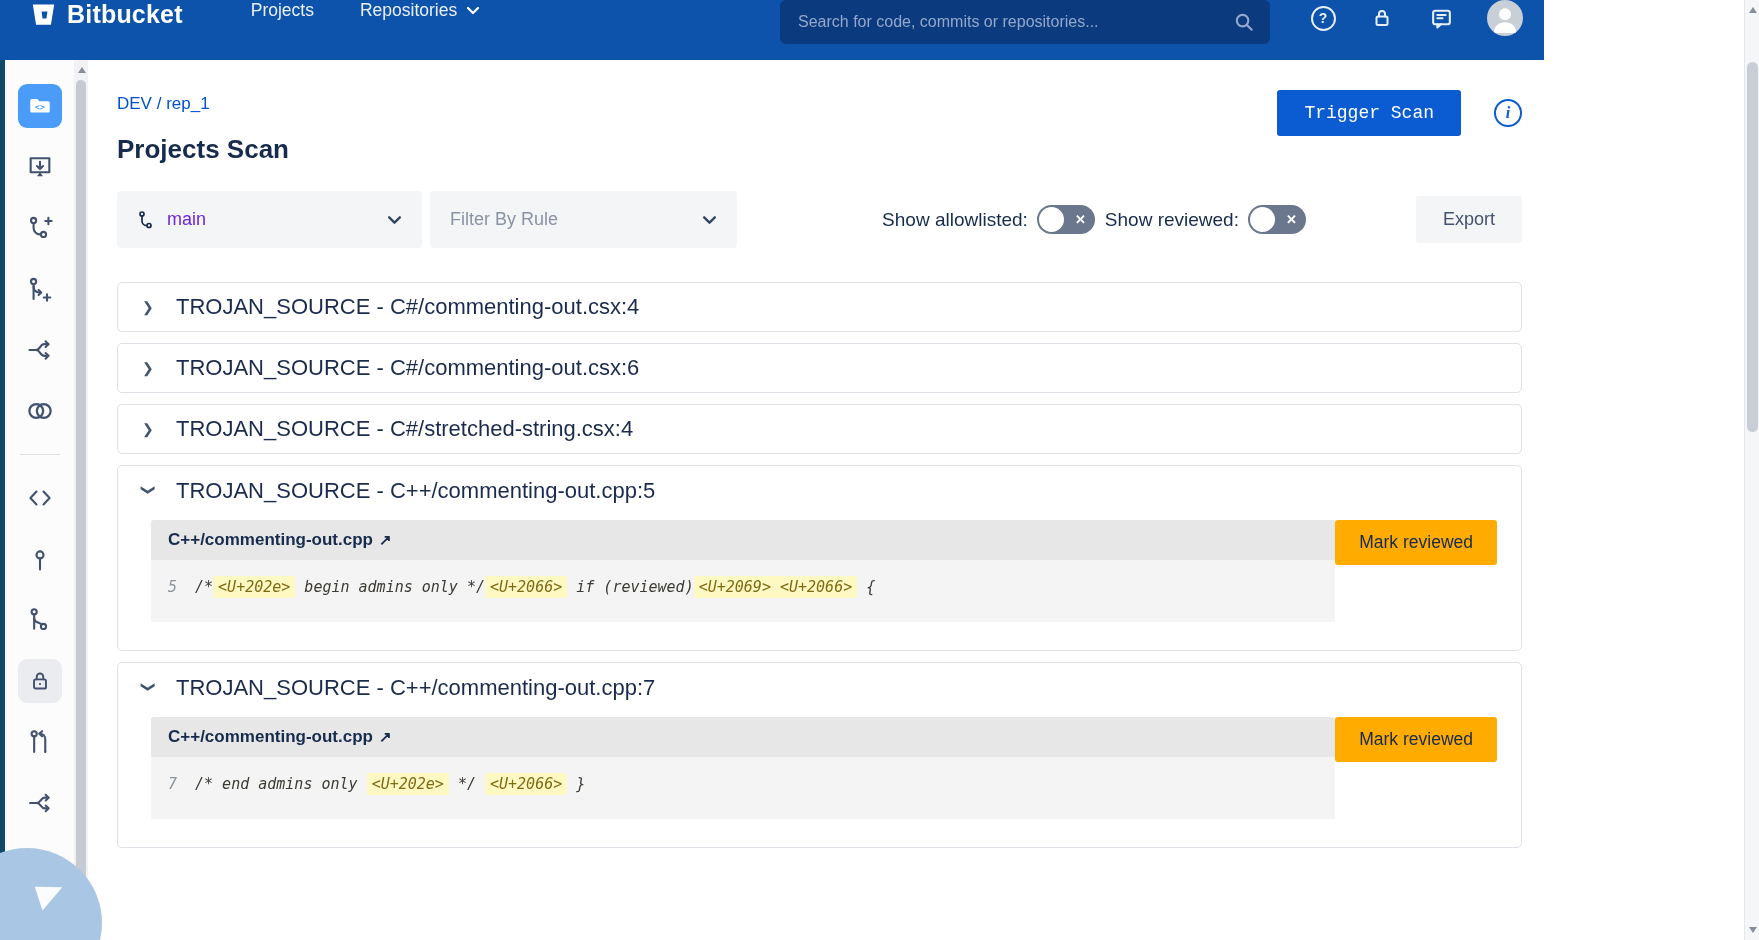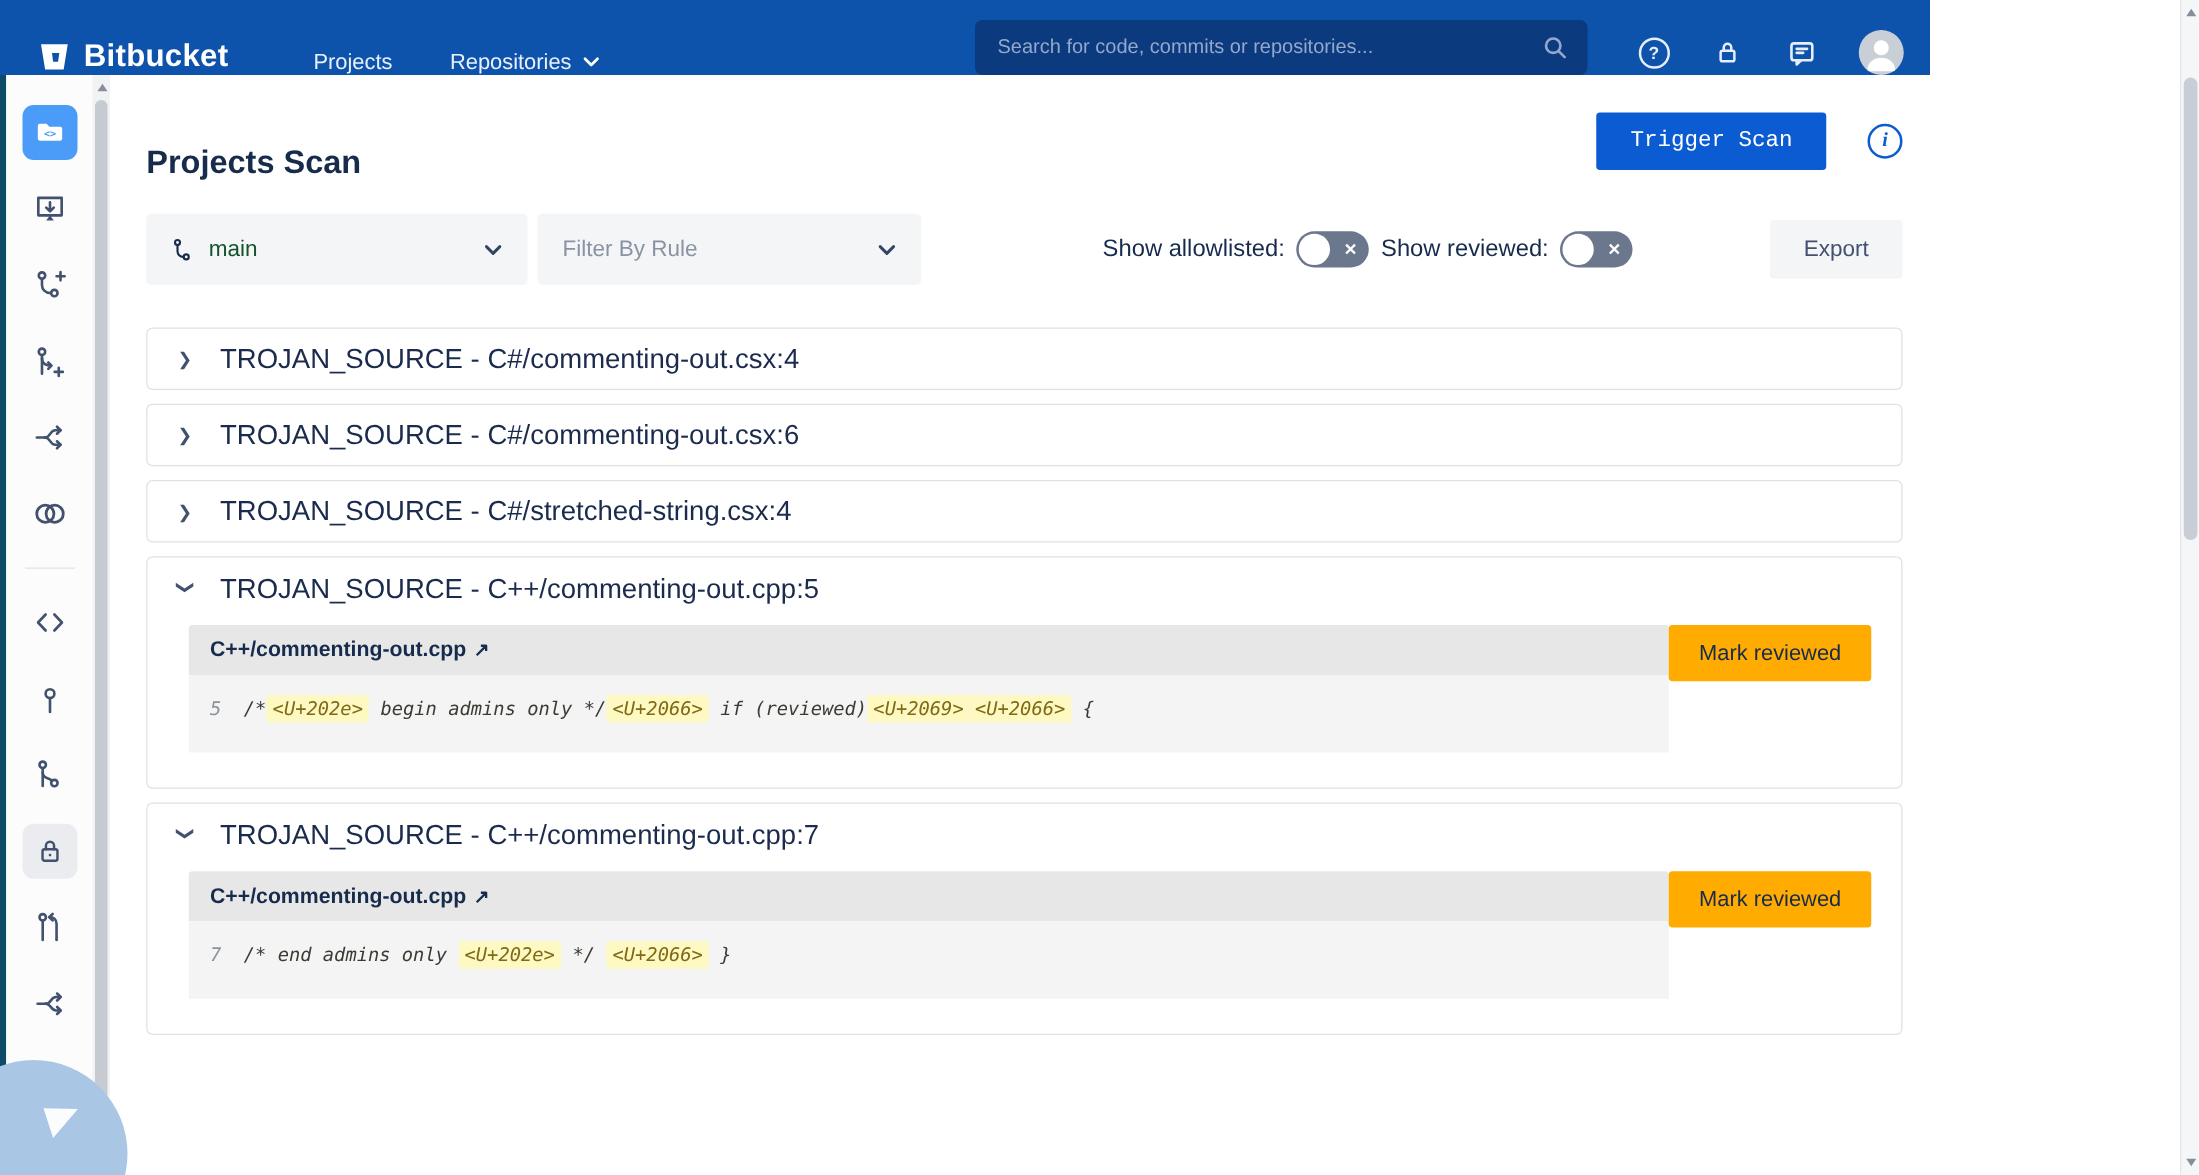--- a/index.html
+++ b/index.html
@@ -2,21 +2,21 @@
 <html><head>
 <meta charset="utf-8">
 <style>
   * { margin:0; padding:0; box-sizing:border-box; }
   html,body { width:1759px; height:940px; }
   body { font-family:"Liberation Sans", sans-serif; background:#fff; overflow:hidden; }
   .app { position:relative; width:1759px; height:940px; overflow:hidden; }
 
   
   .topbar { position:absolute; left:0; top:0; width:1544px; height:60px;
-            background:#0D52AB; display:flex; align-items:flex-end; padding:0 21px 0 30px; }
+            background:#0D52AB; display:flex; align-items:flex-start; padding:0 21px 0 30px; }
   .brand { display:flex; align-items:center; gap:10px; cursor:pointer; }
   .brand-name { color:#fff; font-size:25px; font-weight:700; letter-spacing:.2px; }
   .topnav { display:flex; align-items:center; gap:46px; margin-left:68px; }
   .topnav-item { color:#EAF0FA; font-size:17.5px; display:flex; align-items:center; gap:9px; cursor:pointer; }
   .searchbox { margin-left:auto; width:490px; height:44px; background:#0B3B7E; border-radius:6px;
                display:flex; align-items:center; padding:0 14px 0 18px; }
   .searchbox input { flex:1; background:transparent; border:none; outline:none;
                      color:#B9C8E2; font-size:16px; font-family:"Liberation Sans",sans-serif; }
   .searchbox input::placeholder { color:#93A8CC; }
   .topicons { display:flex; align-items:center; gap:33px; margin-left:40px; }
@@ -59,21 +59,21 @@
   .info-btn { width:28px; height:28px; border-radius:50%; border:2px solid #0B5BD3; color:#0B5BD3;
               font-family:"Liberation Serif",serif; font-style:italic; font-weight:700; font-size:16px;
               display:flex; align-items:center; justify-content:center; cursor:pointer; background:#fff; }
   .page-title { margin-top:20px; font-size:26px; font-weight:600; color:#172B4D; }
 
   .filter-row { margin-top:26px; display:flex; align-items:center; }
   .select { height:57px; background:#F4F5F7; border-radius:4px; display:flex; align-items:center;
             padding:0 20px; cursor:pointer; }
   .select.branch { width:305px; margin-right:8px; }
   .select.rule { width:307px; }
-  .select .val { font-size:18px; color:#14532d; margin-left:12px; }
+  .select .val { font-size:18px; color:#6d28d9; margin-left:12px; }
   .select .ph { font-size:18px; color:#8993A4; }
   .select .chev { margin-left:auto; }
   .toggles { margin-left:auto; display:flex; align-items:center; }
   .toggle-label { font-size:19px; color:#172B4D; }
   .toggle { width:58px; height:29px; border-radius:15px; background:#6B778C; position:relative;
             margin:0 10px 0 9px; cursor:pointer; flex:none; }
   .toggle .knob { position:absolute; left:2px; top:2px; width:25px; height:25px; border-radius:50%; background:#fff; }
   .toggle .off-x { position:absolute; right:9px; top:50%; transform:translateY(-52%); color:#fff;
                    font-size:13px; font-weight:700; }
   .btn-export { margin-left:100px; background:#F4F5F7; border:none; border-radius:3px; color:#42526E;
@@ -276,20 +276,23 @@
       </div>
     <div class="side-thumb"></div>
     <div class="sb-arrow" style="bottom:2px;">
         <span class="tri-down"></span>
       </div>
   </div>
 
   <main class="content">
 
     <div class="page-head">
+      <div class="breadcrumb">
+        <a>DEV</a><span> / </span><a>rep_1</a>
+      </div>
       <div class="head-actions">
         <button class="btn-primary">Trigger Scan</button>
         <span class="info-btn">i</span>
       </div>
       <h1 class="page-title">Projects Scan</h1>
     </div>
 
     <div class="filter-row">
       <div class="select branch">
         <svg width="18" height="20" viewBox="0 0 18 20" stroke="#172B4D" stroke-width="1.7" fill="none" stroke-linecap="round">

